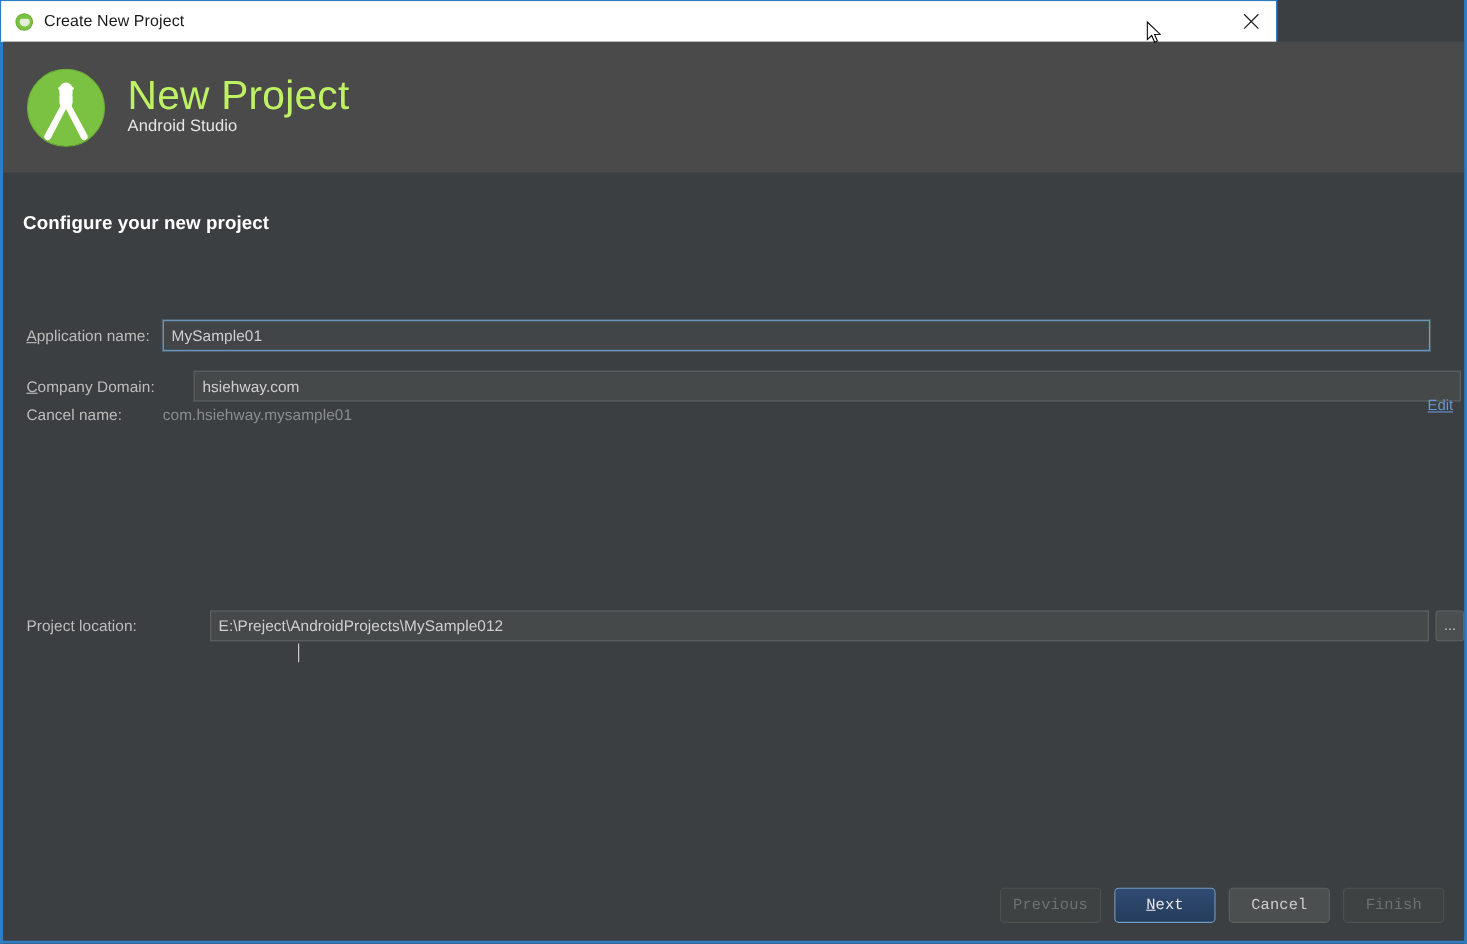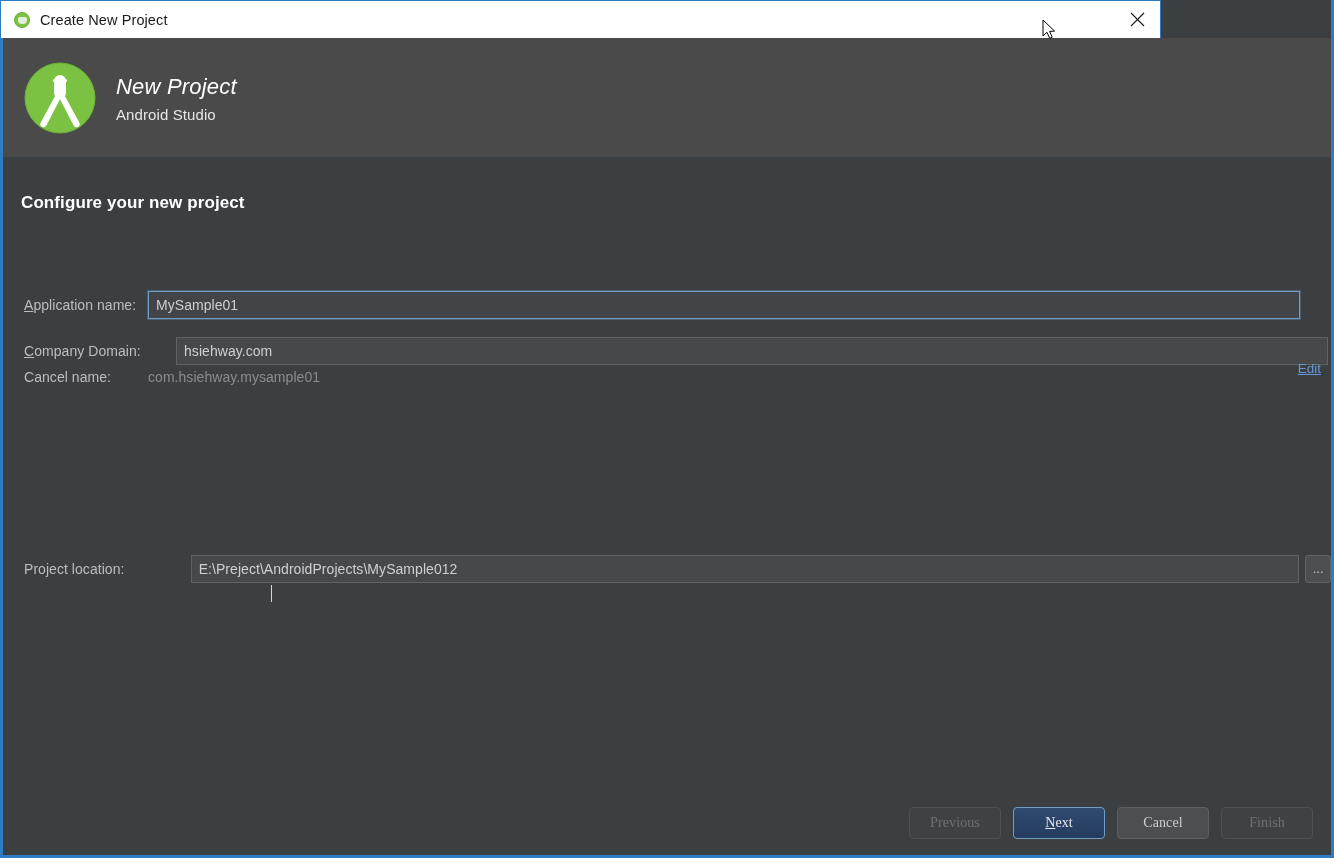--- a/index.html
+++ b/index.html
@@ -86,26 +86,25 @@
     flex: none;
     position: relative;
   }
   #header-texts {
     margin-left: 20px;
     display: flex;
     flex-direction: column;
     justify-content: center;
   }
   #header-title {
-    font-size: 22px;
-    color: #ffffff;
+    font-size: 37px;
+    color: #bef264;
     font-weight: normal;
     line-height: 34px;
     letter-spacing: .2px;
-    font-style: italic;
   }
   #header-sub {
     font-size: 15px;
     color: #e6e6e6;
     line-height: 20px;
     margin-top: 1px;
     letter-spacing: .1px;
   }
 
   
@@ -212,21 +211,21 @@
     right: 18px;
     bottom: 16px;
     display: flex;
     gap: 12px;
   }
   .btn {
     width: 92px;
     height: 32px;
     border-radius: 4px;
     font-size: 14px;
-    font-family: Liberation Serif, serif;
+    font-family: Liberation Mono, monospace;
     display: flex;
     align-items: center;
     justify-content: center;
     cursor: default;
     letter-spacing: .1px;
   }
   .btn.disabled {
     background: #3e4243;
     border: 1px solid #4d5152;
     color: #6d7172;

